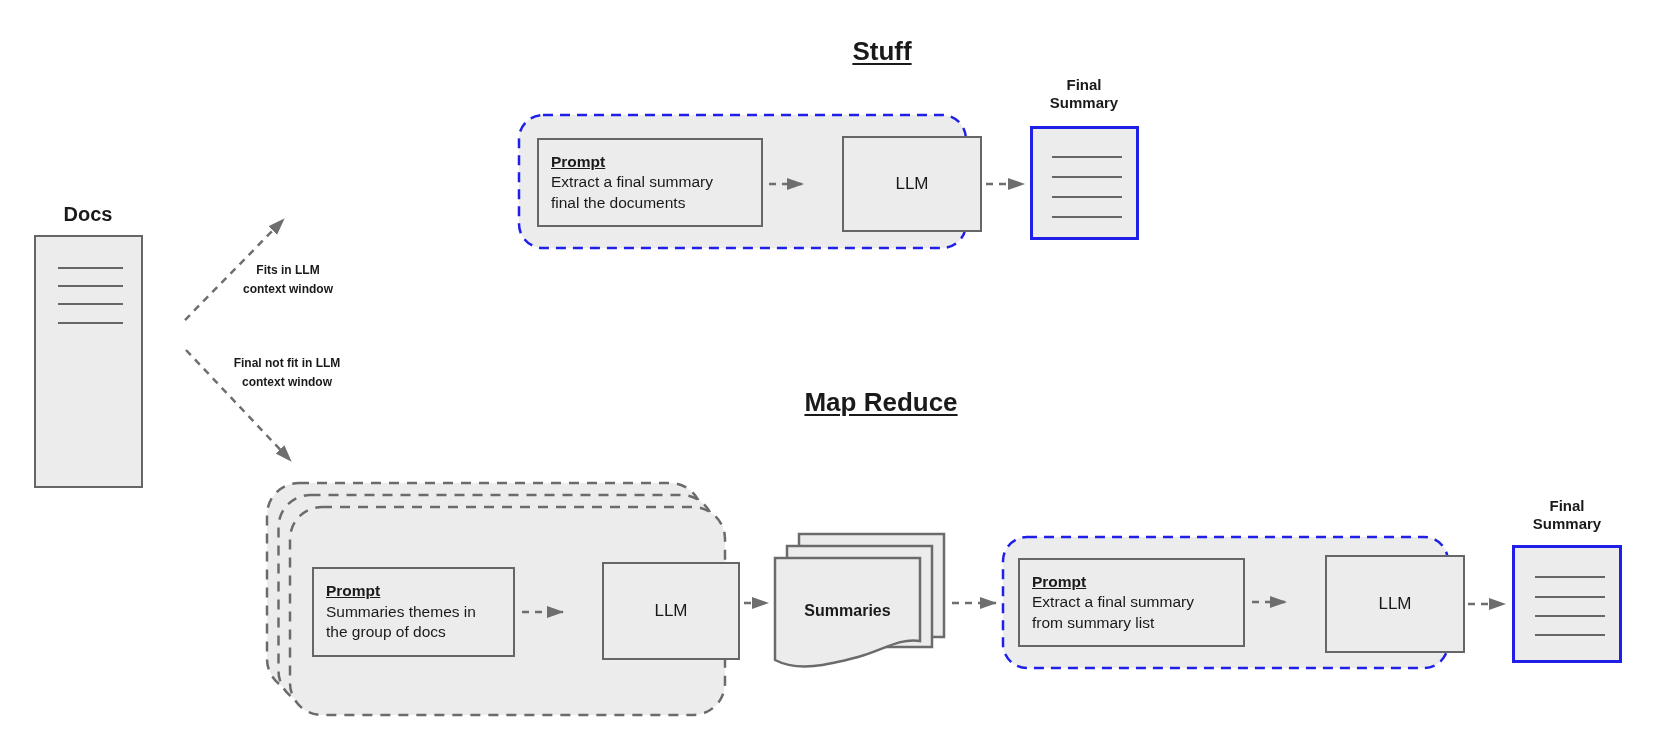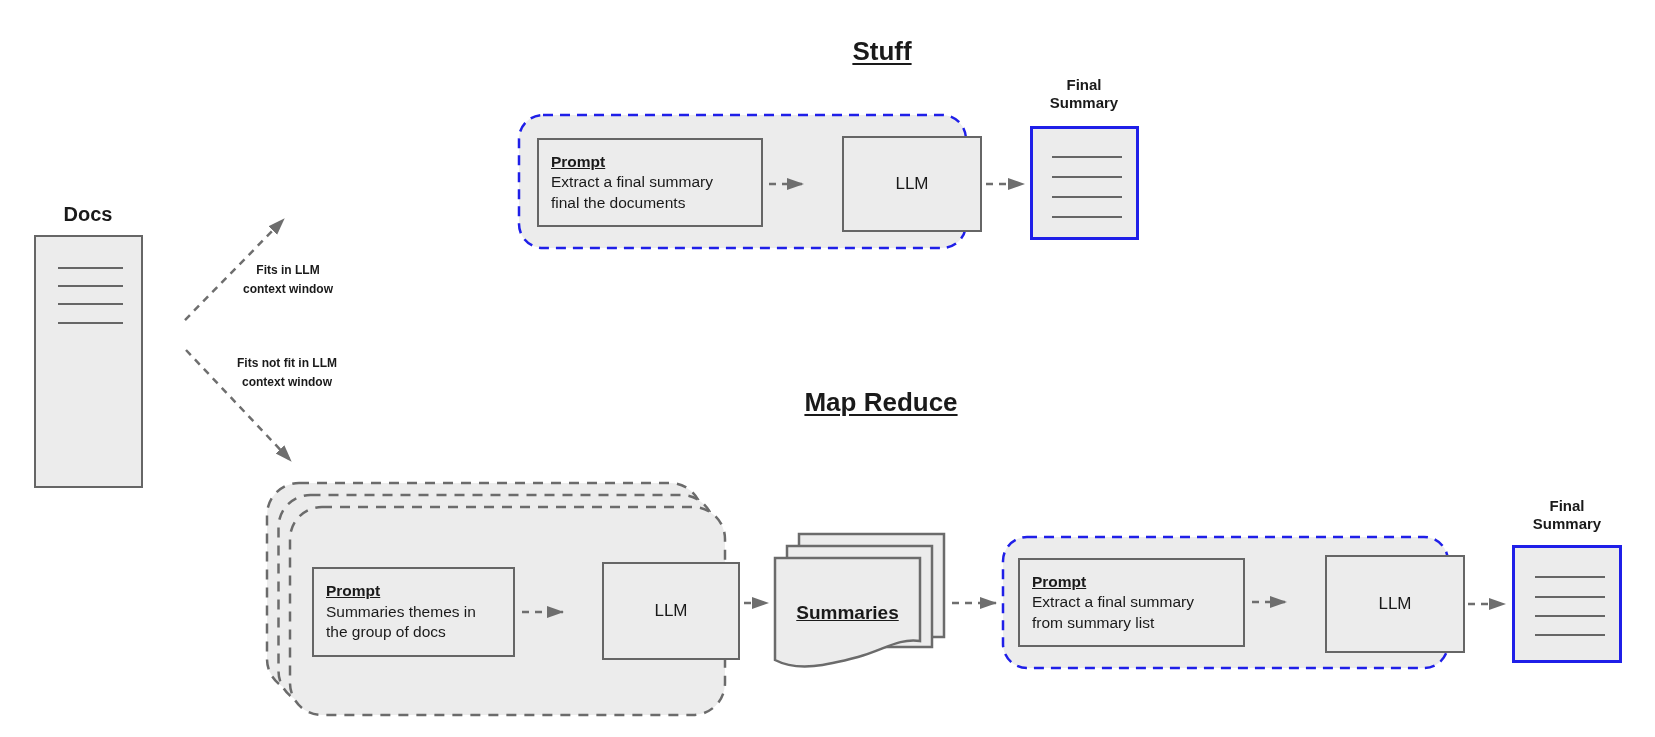--- a/index.html
+++ b/index.html
@@ -21,21 +21,21 @@
   .blue-dash{fill:var(--fill);stroke:var(--blue);stroke-width:2.5;stroke-dasharray:10 7;}
   .gray-dash{fill:var(--fill);stroke:var(--stroke2);stroke-width:2.5;stroke-dasharray:10 8;}
   .page{fill:var(--fill);stroke:var(--stroke2);stroke-width:2.5;}
   .arrow{stroke:var(--arrow);stroke-width:2.5;stroke-dasharray:7 6;fill:none;}
 
   .label{position:absolute;text-align:center;}
   .title{font-size:26px;font-weight:bold;text-decoration:underline;text-decoration-thickness:2px;text-underline-offset:3px;}
   .doc-label{font-size:20px;font-weight:bold;}
   .branch-label{font-size:12px;font-weight:bold;line-height:19px;}
   .final-label{font-size:15px;font-weight:bold;line-height:18px;}
-  .summaries-label{font-size:19px;font-weight:bold;text-decoration:underline;}
+  .summaries-label{font-size:16px;font-weight:bold;}
 
   .box{position:absolute;box-sizing:border-box;background:var(--fill);border:2px solid var(--stroke);}
   .prompt-box{display:flex;align-items:center;}
   .prompt-text{padding-left:12px;font-size:15.5px;line-height:20.5px;}
   .prompt-title{font-weight:bold;text-decoration:underline;}
   .llm-box{display:flex;align-items:center;justify-content:center;font-size:17px;font-weight:normal;margin-left:32px;}
   .final-box{border:3px solid var(--blue);}
   .doc-line{position:absolute;height:2px;background:var(--stroke);}
 </style>
 </head>
@@ -79,21 +79,21 @@
     <div class="doc-line" style="left:22px;width:65px;top:48px;"></div>
     <div class="doc-line" style="left:22px;width:65px;top:66px;"></div>
     <div class="doc-line" style="left:22px;width:65px;top:85px;"></div>
   </div>
 
   <div class="label branch-label" style="left:203px;top:261px;width:170px;">
     <div>Fits in LLM</div>
     <div>context window</div>
   </div>
   <div class="label branch-label" style="left:194px;top:354px;width:186px;">
-    <div>Fits not fit in LLM</div>
+    <div>Final not fit in LLM</div>
     <div>context window</div>
   </div>
 
   <div class="label title" style="left:782px;top:36px;width:200px;">Stuff</div>
 
   <div class="box prompt-box" style="left:537px;top:138px;width:226px;height:89px;">
     <div class="prompt-text">
       <div class="prompt-title">Prompt</div>
       <div>Extract a final summary</div>
       <div>final the documents</div>

